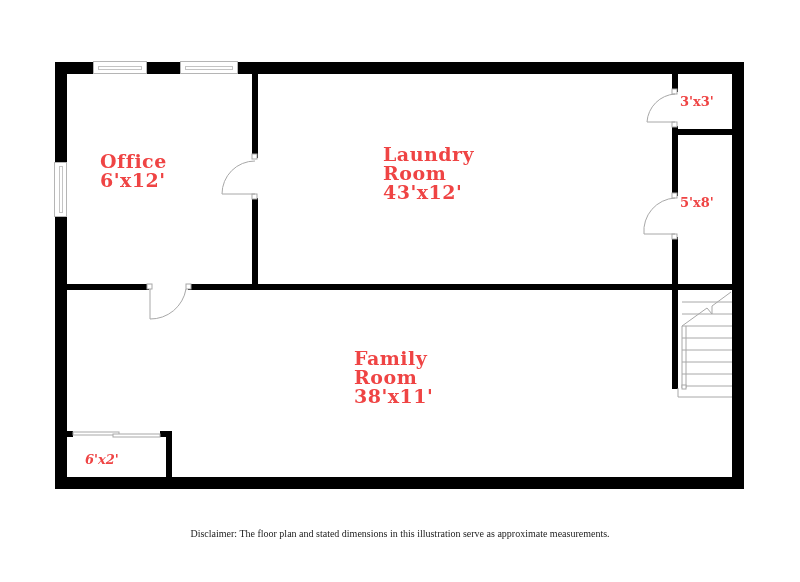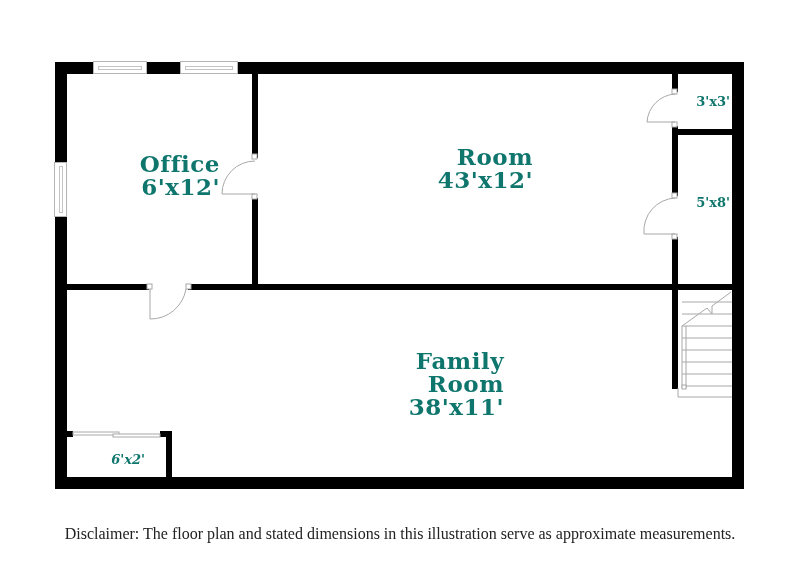--- a/index.html
+++ b/index.html
@@ -1,25 +1,25 @@
 <!DOCTYPE html>
 <html><head>
 <meta charset="utf-8">
 <style>
   html, body { margin: 0; padding: 0; background: #ffffff; }
   body { width: 800px; height: 582px; position: relative; overflow: hidden; font-family: "DejaVu Serif", "Liberation Serif", serif; }
   .plan { position: absolute; left: 0; top: 0; width: 800px; height: 582px; }
   .wall { position: absolute; background: #000; }
   .win { position: absolute; background: #fff; border: 1px solid #b5b5b5; box-sizing: border-box; }
   .win .pane { position: absolute; border: 1px solid #c4c4c4; box-sizing: border-box; }
-  .label { position: absolute; text-align: right; font-weight: bold; color: #0f766e; line-height: 1.0; font-family: "DejaVu Serif", "Liberation Serif", serif; }
+  .label { position: absolute; text-align: left; font-weight: bold; color: #ef4444; line-height: 1.0; font-family: "DejaVu Serif", "Liberation Serif", serif; }
   .label .line { display: block; }
-  .lg { font-size: 23px; letter-spacing: 0.5px; }
+  .lg { font-size: 19px; letter-spacing: 0.5px; }
   .sm { font-size: 13px; }
-  .disclaimer { position: absolute; left: 0; top: 526px; width: 800px; text-align: center; font-size: 16px; line-height: 15px; color: #222; font-family: "Liberation Serif", "DejaVu Serif", serif; }
+  .disclaimer { position: absolute; left: 0; top: 526px; width: 800px; text-align: center; font-size: 10px; line-height: 15px; color: #222; font-family: "Liberation Serif", "DejaVu Serif", serif; }
   svg.overlay { position: absolute; left: 0; top: 0; }
 </style>
 </head>
 <body>
 
 <div class="plan">
 
   <div class="wall" style="left:55px; top:62px; width:689px; height:12px;"></div>
   <div class="wall" style="left:55px; top:477px; width:689px; height:12px;"></div>
   <div class="wall" style="left:55px; top:62px; width:12px; height:427px;"></div>
@@ -104,20 +104,21 @@
       </g>
     </g>
   </svg>
 
   <div class="label lg" style="left:100px; top:152px; width:120px;">
     <span class="line">Office</span>
     <span class="line">6'x12'</span>
   </div>
 
   <div class="label lg" style="left:383px; top:145px; width:150px;">
+    <span class="line">Laundry</span>
     <span class="line">Room</span>
     <span class="line">43'x12'</span>
   </div>
 
   <div class="label lg" style="left:354px; top:349px; width:150px;">
     <span class="line">Family</span>
     <span class="line">Room</span>
     <span class="line">38'x11'</span>
   </div>
 

